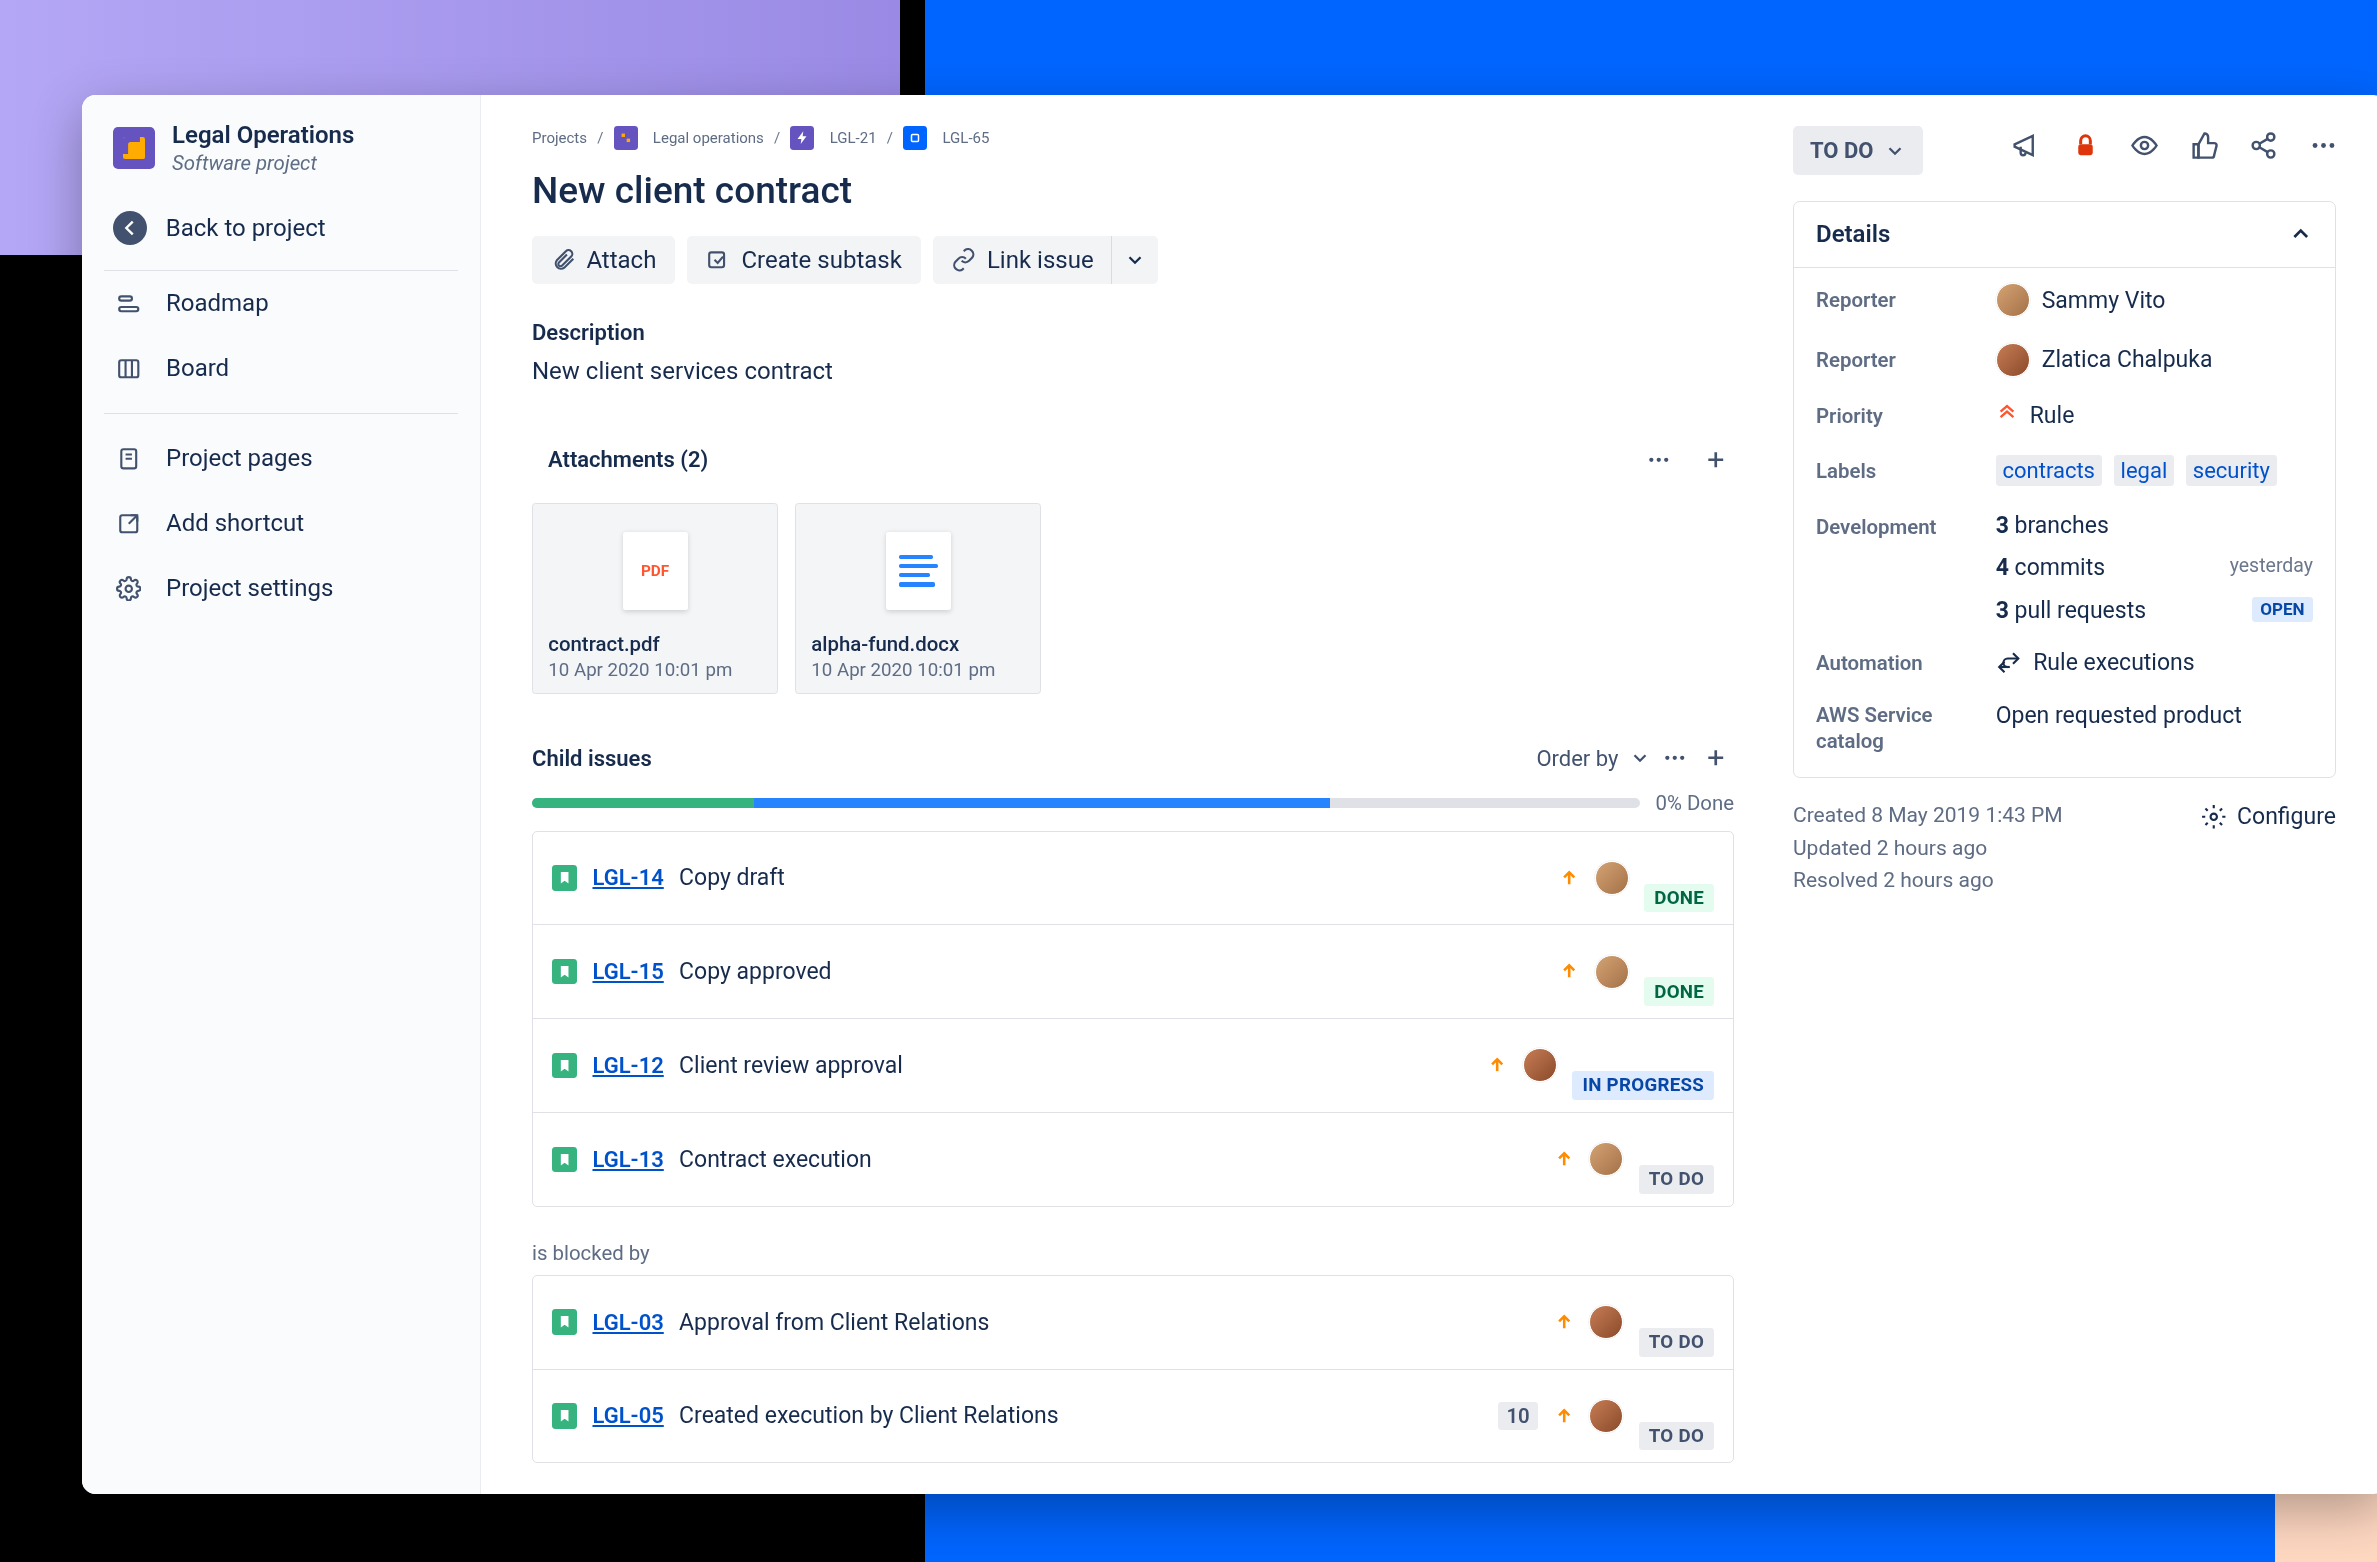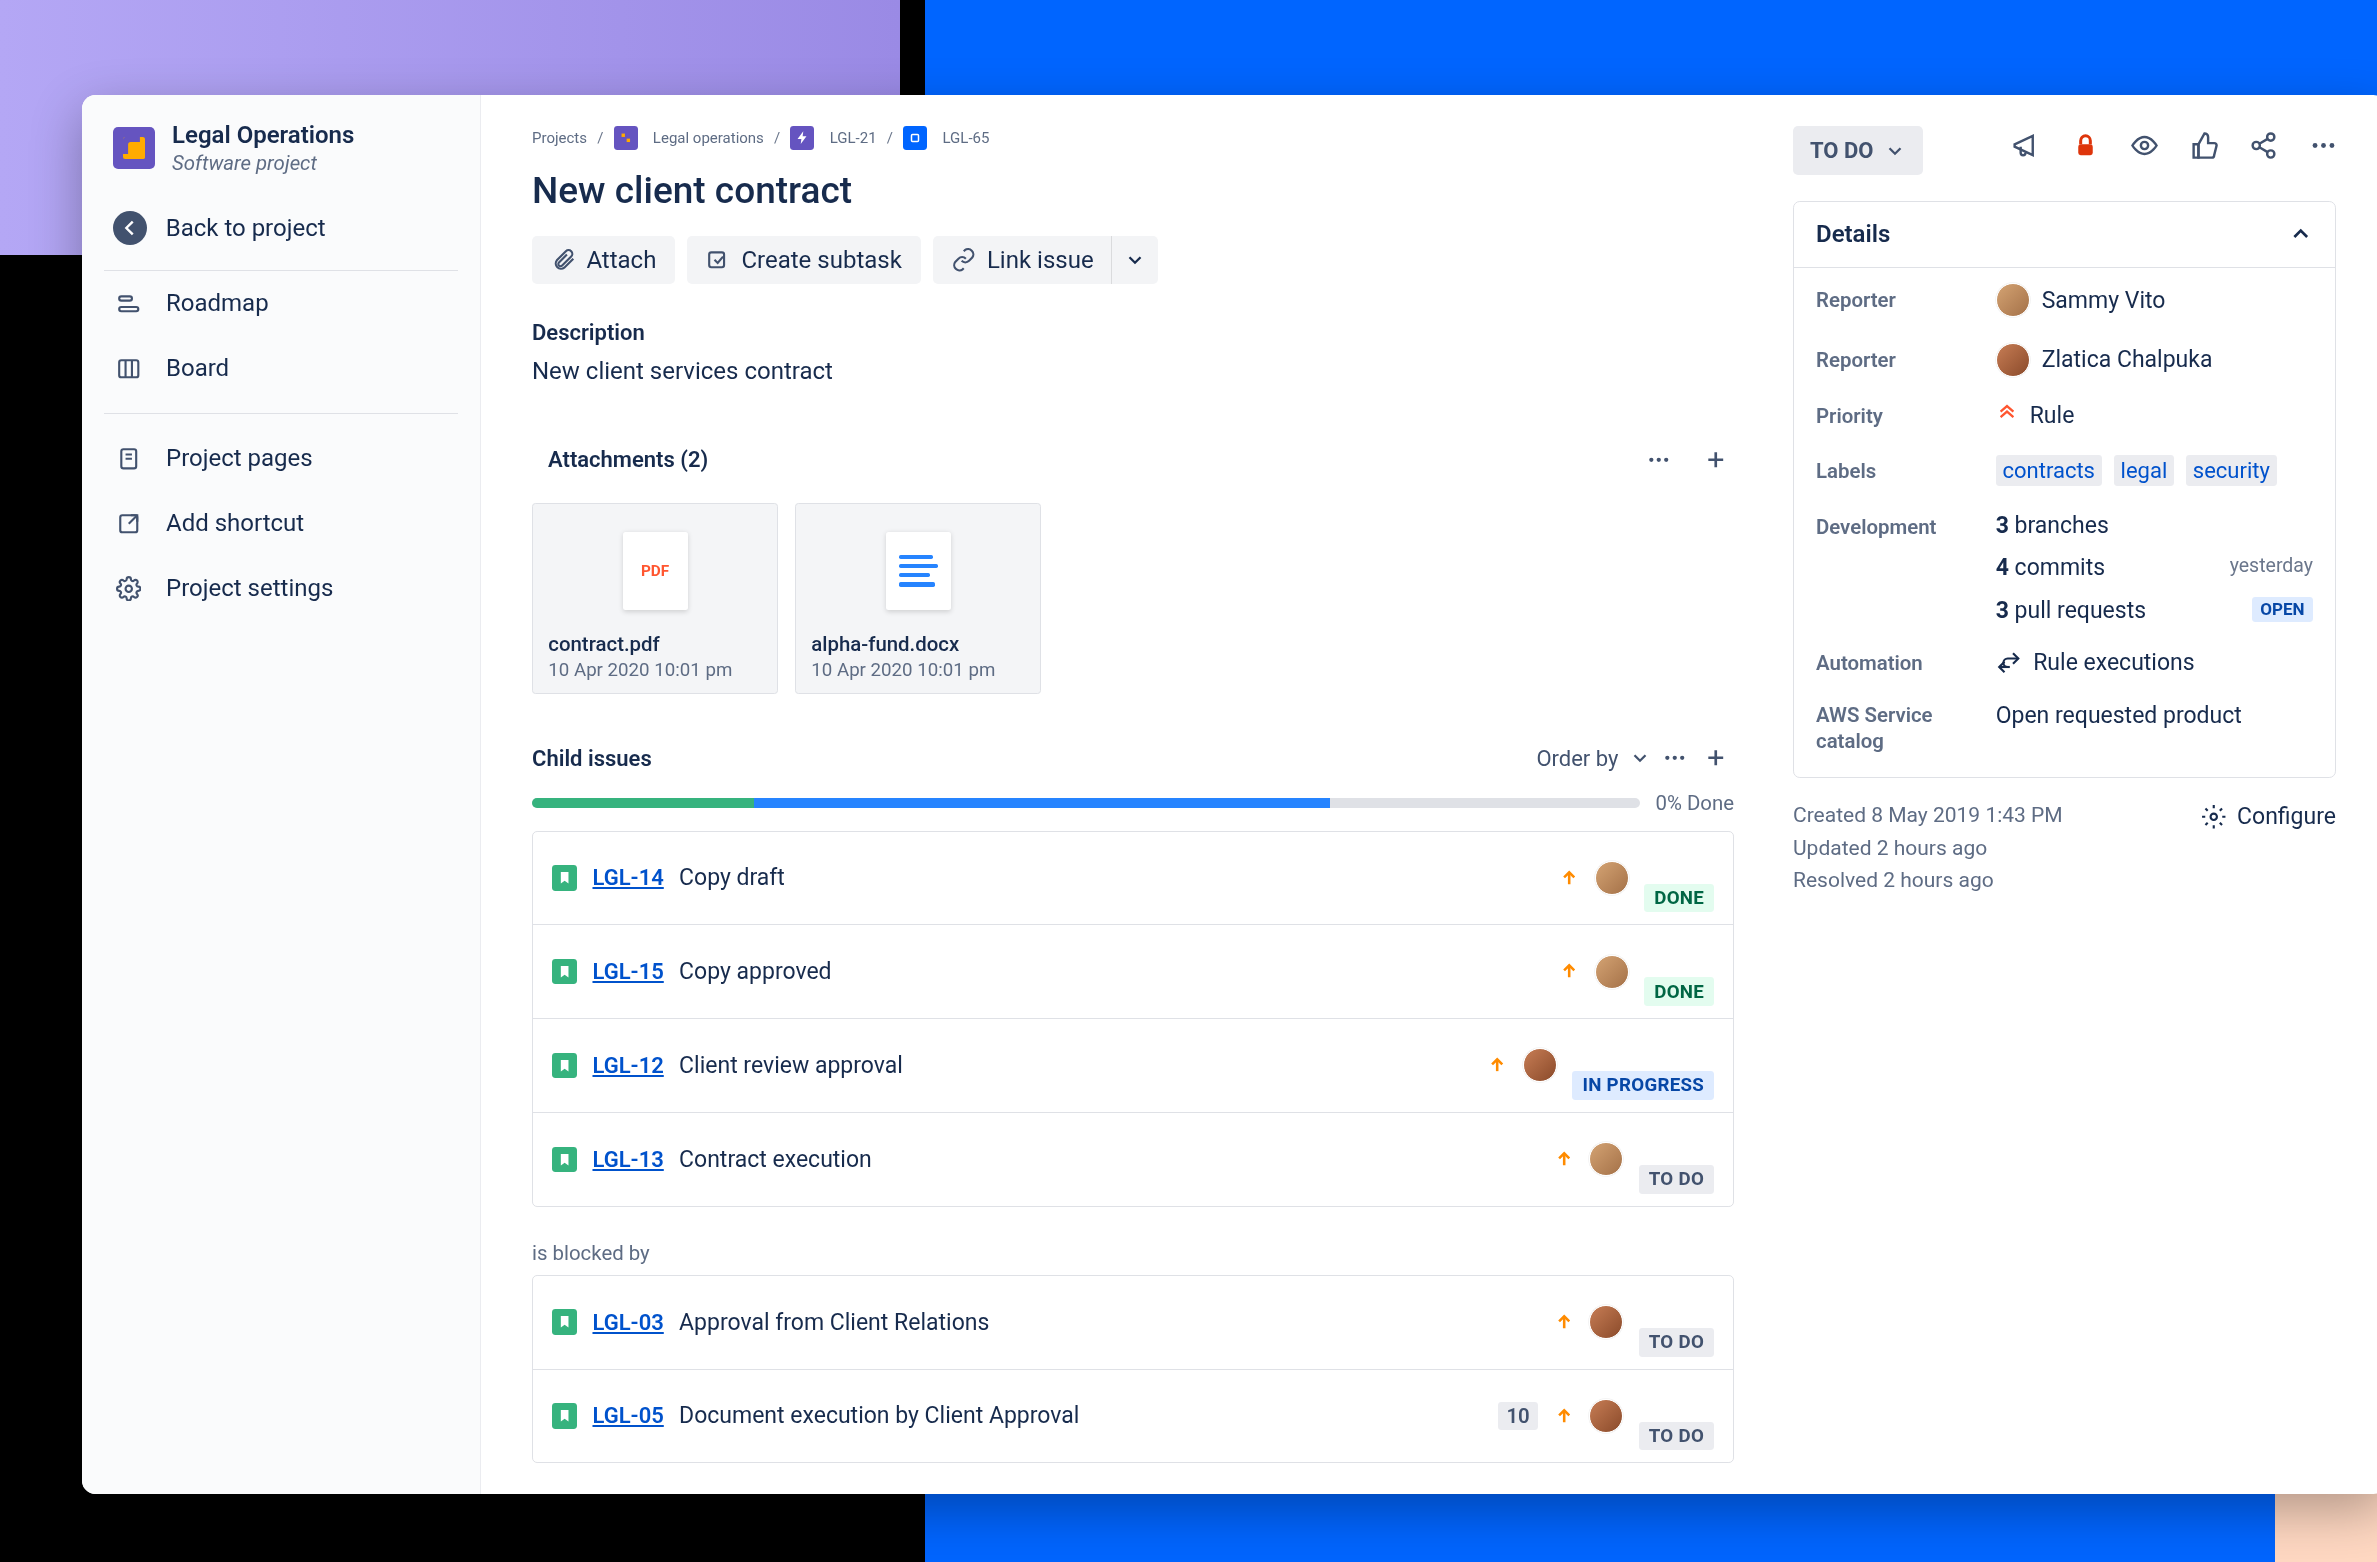--- a/index.html
+++ b/index.html
@@ -495,21 +495,21 @@
     <span class="avatar a2"></span>
     <span class="status-badge st-todo">TO DO</span>
   </div>
           <div class="issue-row">
     <span class="issue-type">
       <svg width="15.3" height="15.3" viewBox="0 0 24 24" fill="#fff">
                 <path d="M6 3h12v18l-6-4-6 4z"></path>
               </svg>
     </span>
     <a href="#" class="issue-key">LGL-05</a>
-    <span class="issue-sum">Document execution by Client Approval</span>
+    <span class="issue-sum">Created execution by Client Relations</span>
     <span class="badge-count">10</span>
     <span class="prio-arrow">
       <svg width="20.4" height="20.4" viewBox="0 0 24 24" fill="none" stroke="#FF8B00" stroke-width="3">
                 <path d="M12 19V5"></path>
                 <path d="M6 11l6-6 6 6"></path>
               </svg>
     </span>
     <span class="avatar a2"></span>
     <span class="status-badge st-todo">TO DO</span>
   </div>

